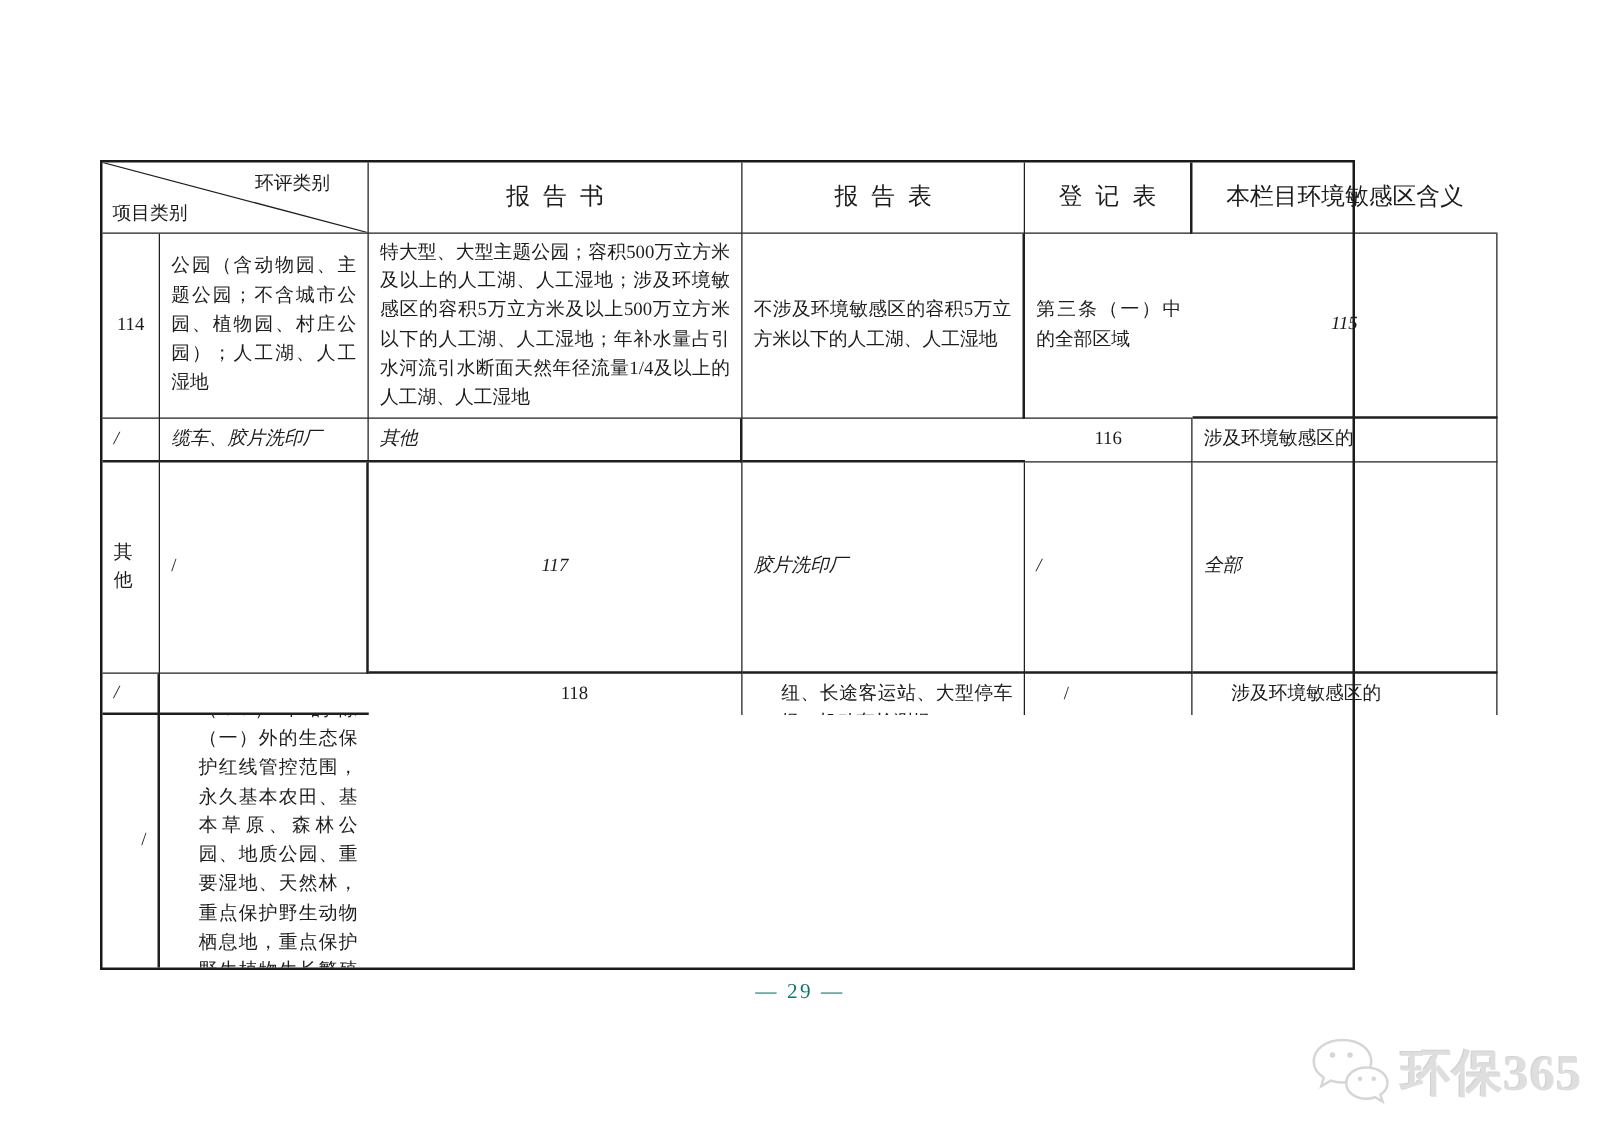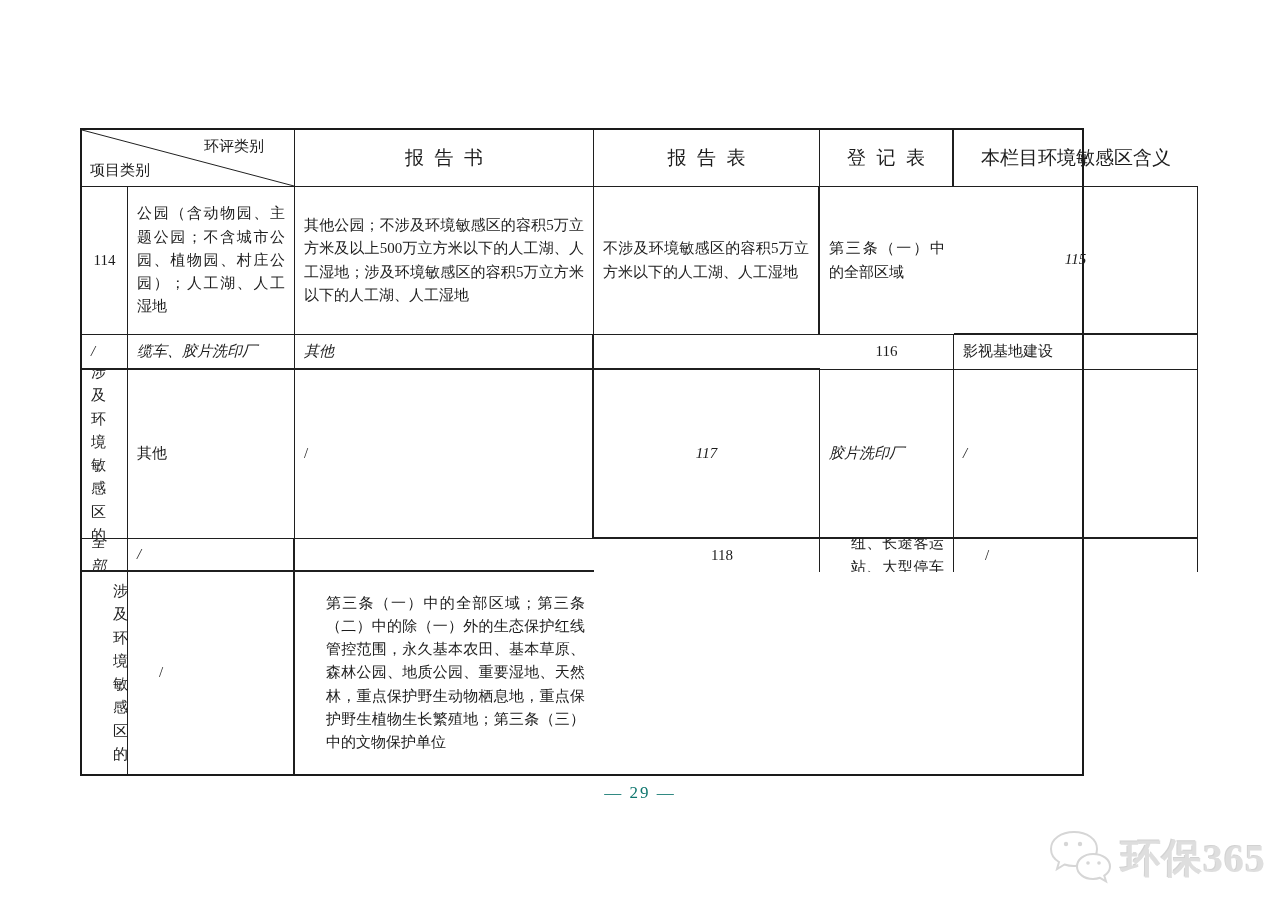--- a/index.html
+++ b/index.html
@@ -104,21 +104,21 @@
     </div>
   <div class="c head last-col">
       <span>本栏目环境敏感区含义</span>
     </div>
 
   <div class="c num">114</div>
   <div class="c txt">
       <span>公园（含动物园、主题公园；不含城市公园、植物园、村庄公园）；人工湖、人工湿地</span>
     </div>
   <div class="c txt">
-      <span>其他公园；不涉及环境敏感区的容积5万立方米及以上500万立方米以下的人工湖、人工湿地；涉及环境敏感区的容积5万立方米以下的人工湖、人工湿地</span>
+      <span>特大型、大型主题公园；容积500万立方米及以上的人工湖、人工湿地；涉及环境敏感区的容积5万立方米及以上500万立方米以下的人工湖、人工湿地；年补水量占引水河流引水断面天然年径流量1/4及以上的人工湖、人工湿地</span>
     </div>
   <div class="c txt thick-r">
       <span>不涉及环境敏感区的容积5万立方米以下的人工湖、人工湿地</span>
     </div>
   <div class="c txt last-col">
       <span>第三条（一）中的全部区域</span>
     </div>
 
   <div class="c num thick-b">115</div>
   <div class="c txt thick-b">
@@ -128,23 +128,20 @@
       <span>缆车、胶片洗印厂</span>
     </div>
   <div class="c txt thick-b thick-r">
       <span>其他</span>
     </div>
   <div class="c txt thick-b last-col">
       <span></span>
     </div>
 
   <div class="c num">116</div>
-  <div class="c txt">
-      <span>影视基地建设</span>
-    </div>
   <div class="c txt">
       <span>涉及环境敏感区的</span>
     </div>
   <div class="c txt">
       <span>其他</span>
     </div>
   <div class="c txt thick-r">
       <span>/</span>
     </div>
 

